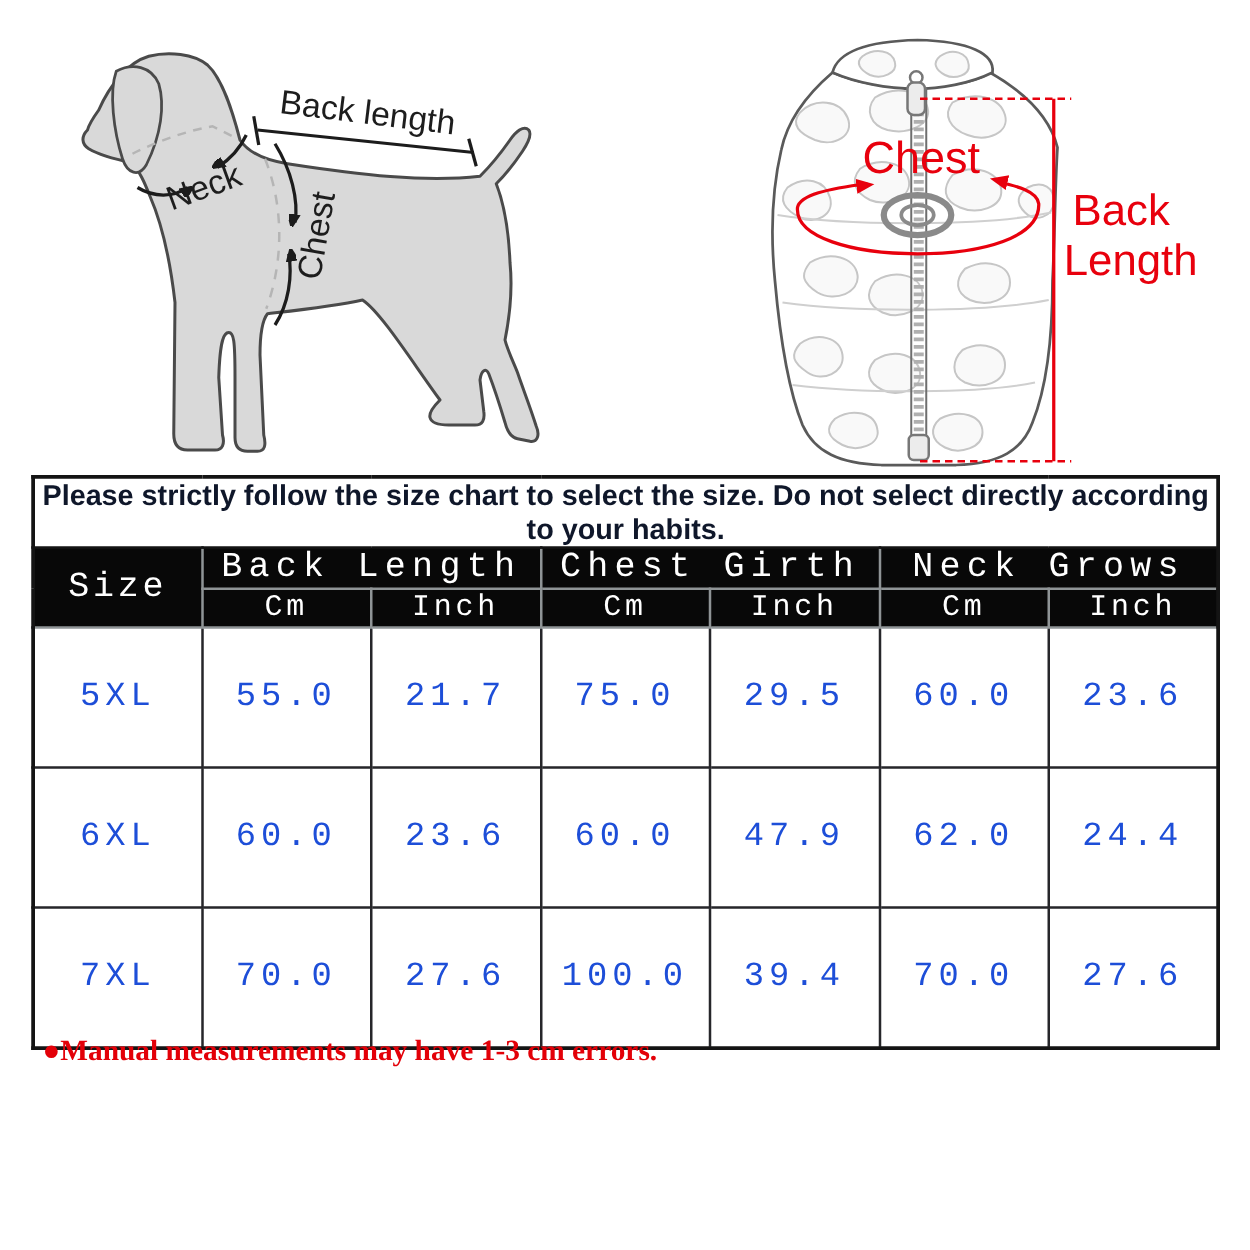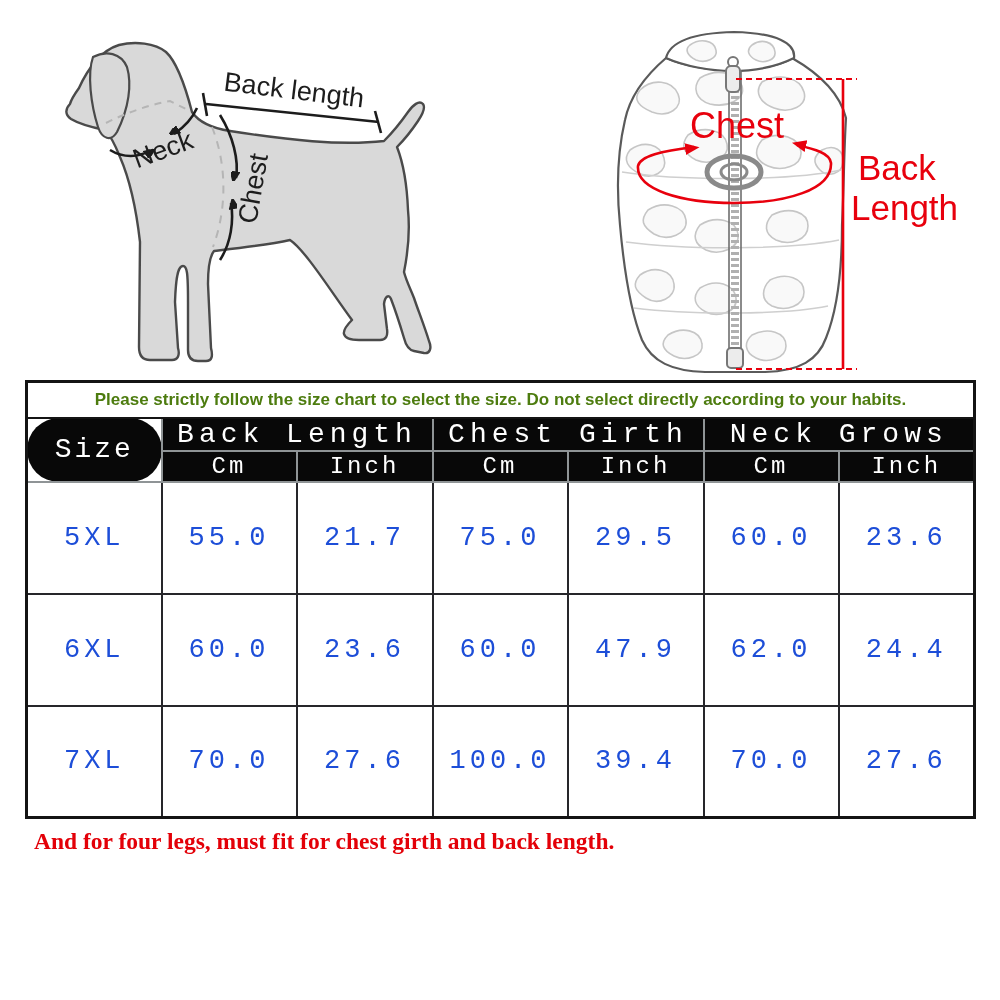--- a/index.html
+++ b/index.html
@@ -4,27 +4,27 @@
 <style>
   html,body{margin:0;padding:0;background:#ffffff;}
   body{width:1000px;height:1000px;position:relative;overflow:hidden;
        font-family:"Liberation Sans",sans-serif;}
   #diagram{position:absolute;left:0;top:0;}
   
   table.size-table{position:absolute;left:25px;top:380px;width:948px;
     border-collapse:collapse;table-layout:fixed;border:3px solid #141414;}
   table.size-table td,table.size-table th{padding:0;text-align:center;vertical-align:middle;}
   tr.notice-row{height:36px;}
-  td.notice-cell{background:#ffffff;color:#4d7c0f;border:2px solid #141414;
-    font-family:"Liberation Sans",sans-serif;font-weight:bold;font-size:17px;letter-spacing:0px;}
+  td.notice-cell{background:#ffffff;color:#0f172a;border:2px solid #141414;
+    font-family:"Liberation Sans",sans-serif;font-weight:bold;font-size:23px;letter-spacing:0px;}
   tr.group-row{height:33px;}
   tr.unit-row{height:31px;}
   th{background:#080808;color:#ffffff;font-weight:normal;
      font-family:"Liberation Mono","DejaVu Sans Mono",monospace;border:2px solid #8f9496;}
-  th.size-head{font-size:28px;letter-spacing:3px;border-radius:32px;}
+  th.size-head{font-size:28px;letter-spacing:3px;}
   th.group-head{font-size:28px;letter-spacing:5px;}
   th.unit-head{font-size:24px;letter-spacing:3px;}
   tr.body-row{height:112px;}
   tr.body-row td{border:2px solid #26262a;background:#ffffff;color:#1d4ed8;
      font-family:"Liberation Mono","DejaVu Sans Mono",monospace;font-size:27px;letter-spacing:4px;}
   
   .notes{position:absolute;left:34px;top:822px;width:940px;
      font-family:"Liberation Serif",serif;font-weight:700;font-size:23.5px;color:#e30008;}
   .note{height:38px;line-height:38px;white-space:nowrap;}
 </style>
@@ -187,14 +187,14 @@
     <td>27.6</td>
     <td>100.0</td>
     <td>39.4</td>
     <td>70.0</td>
     <td>27.6</td>
   </tr>
 </tbody>
   </table>
 
 <div class="notes">
-  <div class="note">And for four legs, must fit for chest girth and back length.</div>
+  <div class="note">●Manual measurements may have 1-3 cm errors.</div>
 </div>
 
 </body></html>

